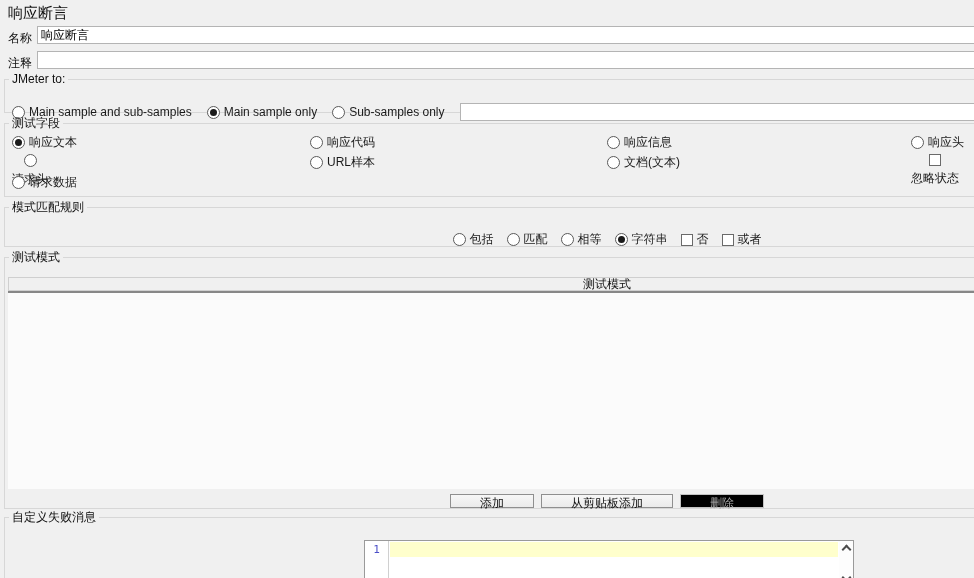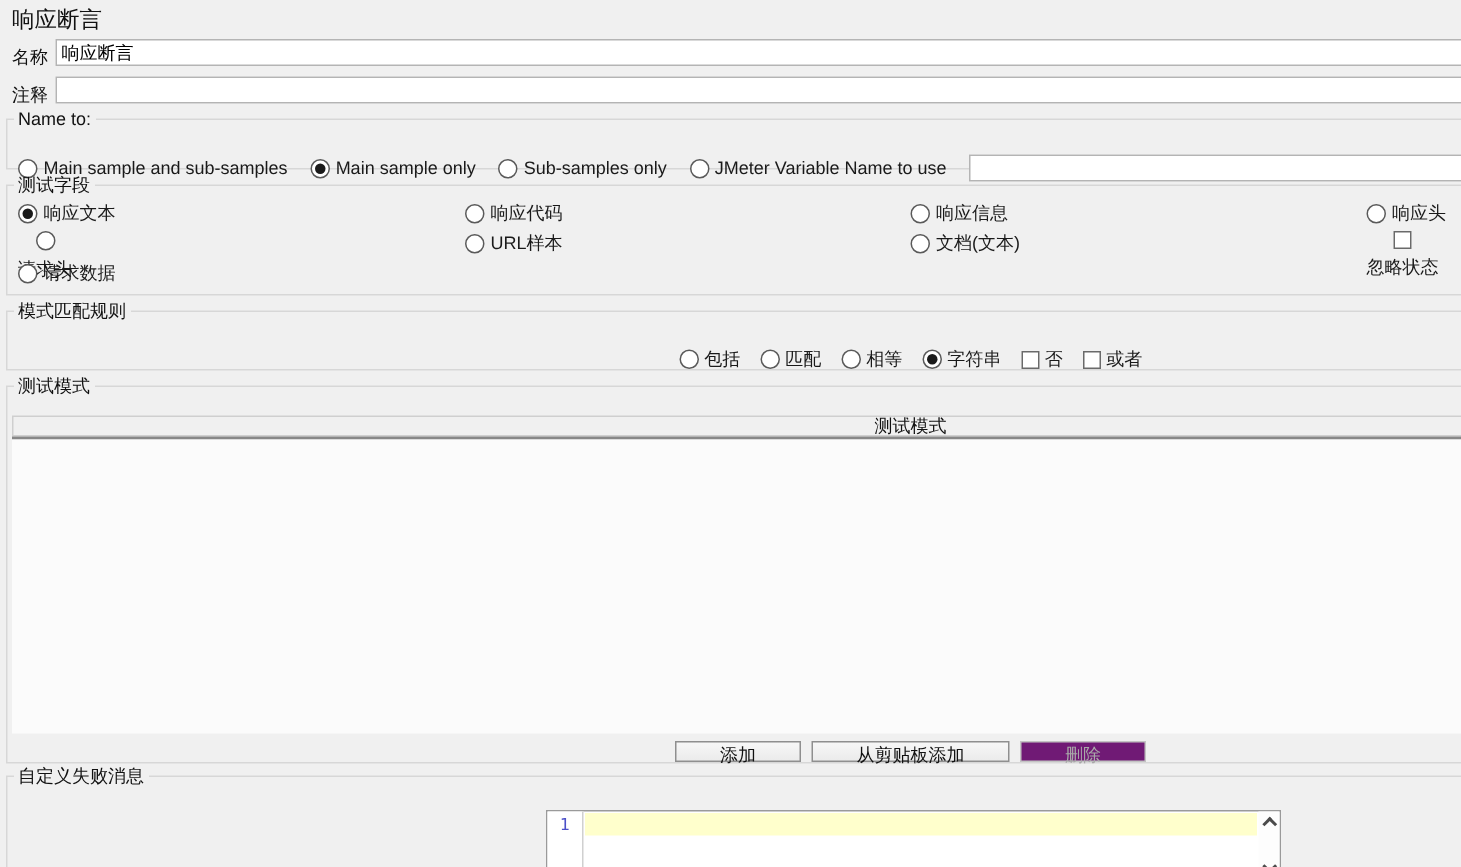--- a/index.html
+++ b/index.html
@@ -74,21 +74,21 @@
 
   .btn-row { position: absolute; left: 0; top: 230px; width: 100%; display: flex; justify-content: center; gap: 7px; }
   .btn {
     height: 14px; padding: 0 29px;
     background: linear-gradient(#f7f7f7, #ebebeb);
     border: 1px solid #8f8f8f;
     font-family: "Liberation Sans", sans-serif;
     font-size: 12px; color: #111;
     cursor: pointer;
   }
-  .btn:disabled { border-color: #c3c3c3; color: #a8a8a8; background: #701a75; }
+  .btn:disabled { border-color: #c3c3c3; color: #a8a8a8; background: #000000; }
 
   
   .editor {
     position: absolute; left: 359px; top: 16px; width: 490px; height: 46px;
     background: #ffffff; border: 1px solid #9a9a9a;
   }
   .editor .gutter {
     position: absolute; left: 0; top: 0; bottom: 0; width: 24px;
     background: #ffffff; border-right: 1px solid #d0d0d0;
     font-family: "DejaVu Sans Mono", monospace; font-size: 11px;
@@ -114,37 +114,33 @@
 
   <div class="page-title">响应断言</div>
 
   <div class="field-label" style="top:30px;">名称：</div>
   <input class="text-input" style="left: 37px; top: 26px; width: 1170px;" type="text" value="响应断言">
 
   <div class="field-label" style="top:55px;">注释：</div>
   <input class="text-input" style="left: 37px; top: 51px; width: 1170px;" type="text" value="">
 
   <fieldset class="group" style="left:4px; top:73px; width:1206px; height:40px;">
-    <legend>Name to:</legend>
+    <legend>JMeter to:</legend>
     <div class="applyto-row">
       <span class="opt">
         <span class="radio"></span>
         <span>Main sample and sub-samples</span>
       </span>
       <span class="opt">
         <span class="radio checked"></span>
         <span>Main sample only</span>
       </span>
       <span class="opt">
         <span class="radio"></span>
         <span>Sub-samples only</span>
-      </span>
-      <span class="opt">
-        <span class="radio"></span>
-        <span>JMeter Variable Name to use</span>
       </span>
       <input class="var-input" type="text" value="" style="">
     </div>
   </fieldset>
 
   <fieldset class="group" style="left:4px; top:117px; width:1206px; height:80px;">
     <legend>测试字段</legend>
     <span class="opt opt-abs" style="left:7px; top:4px;">
       <span class="radio checked"></span>
       <span>响应文本</span>

